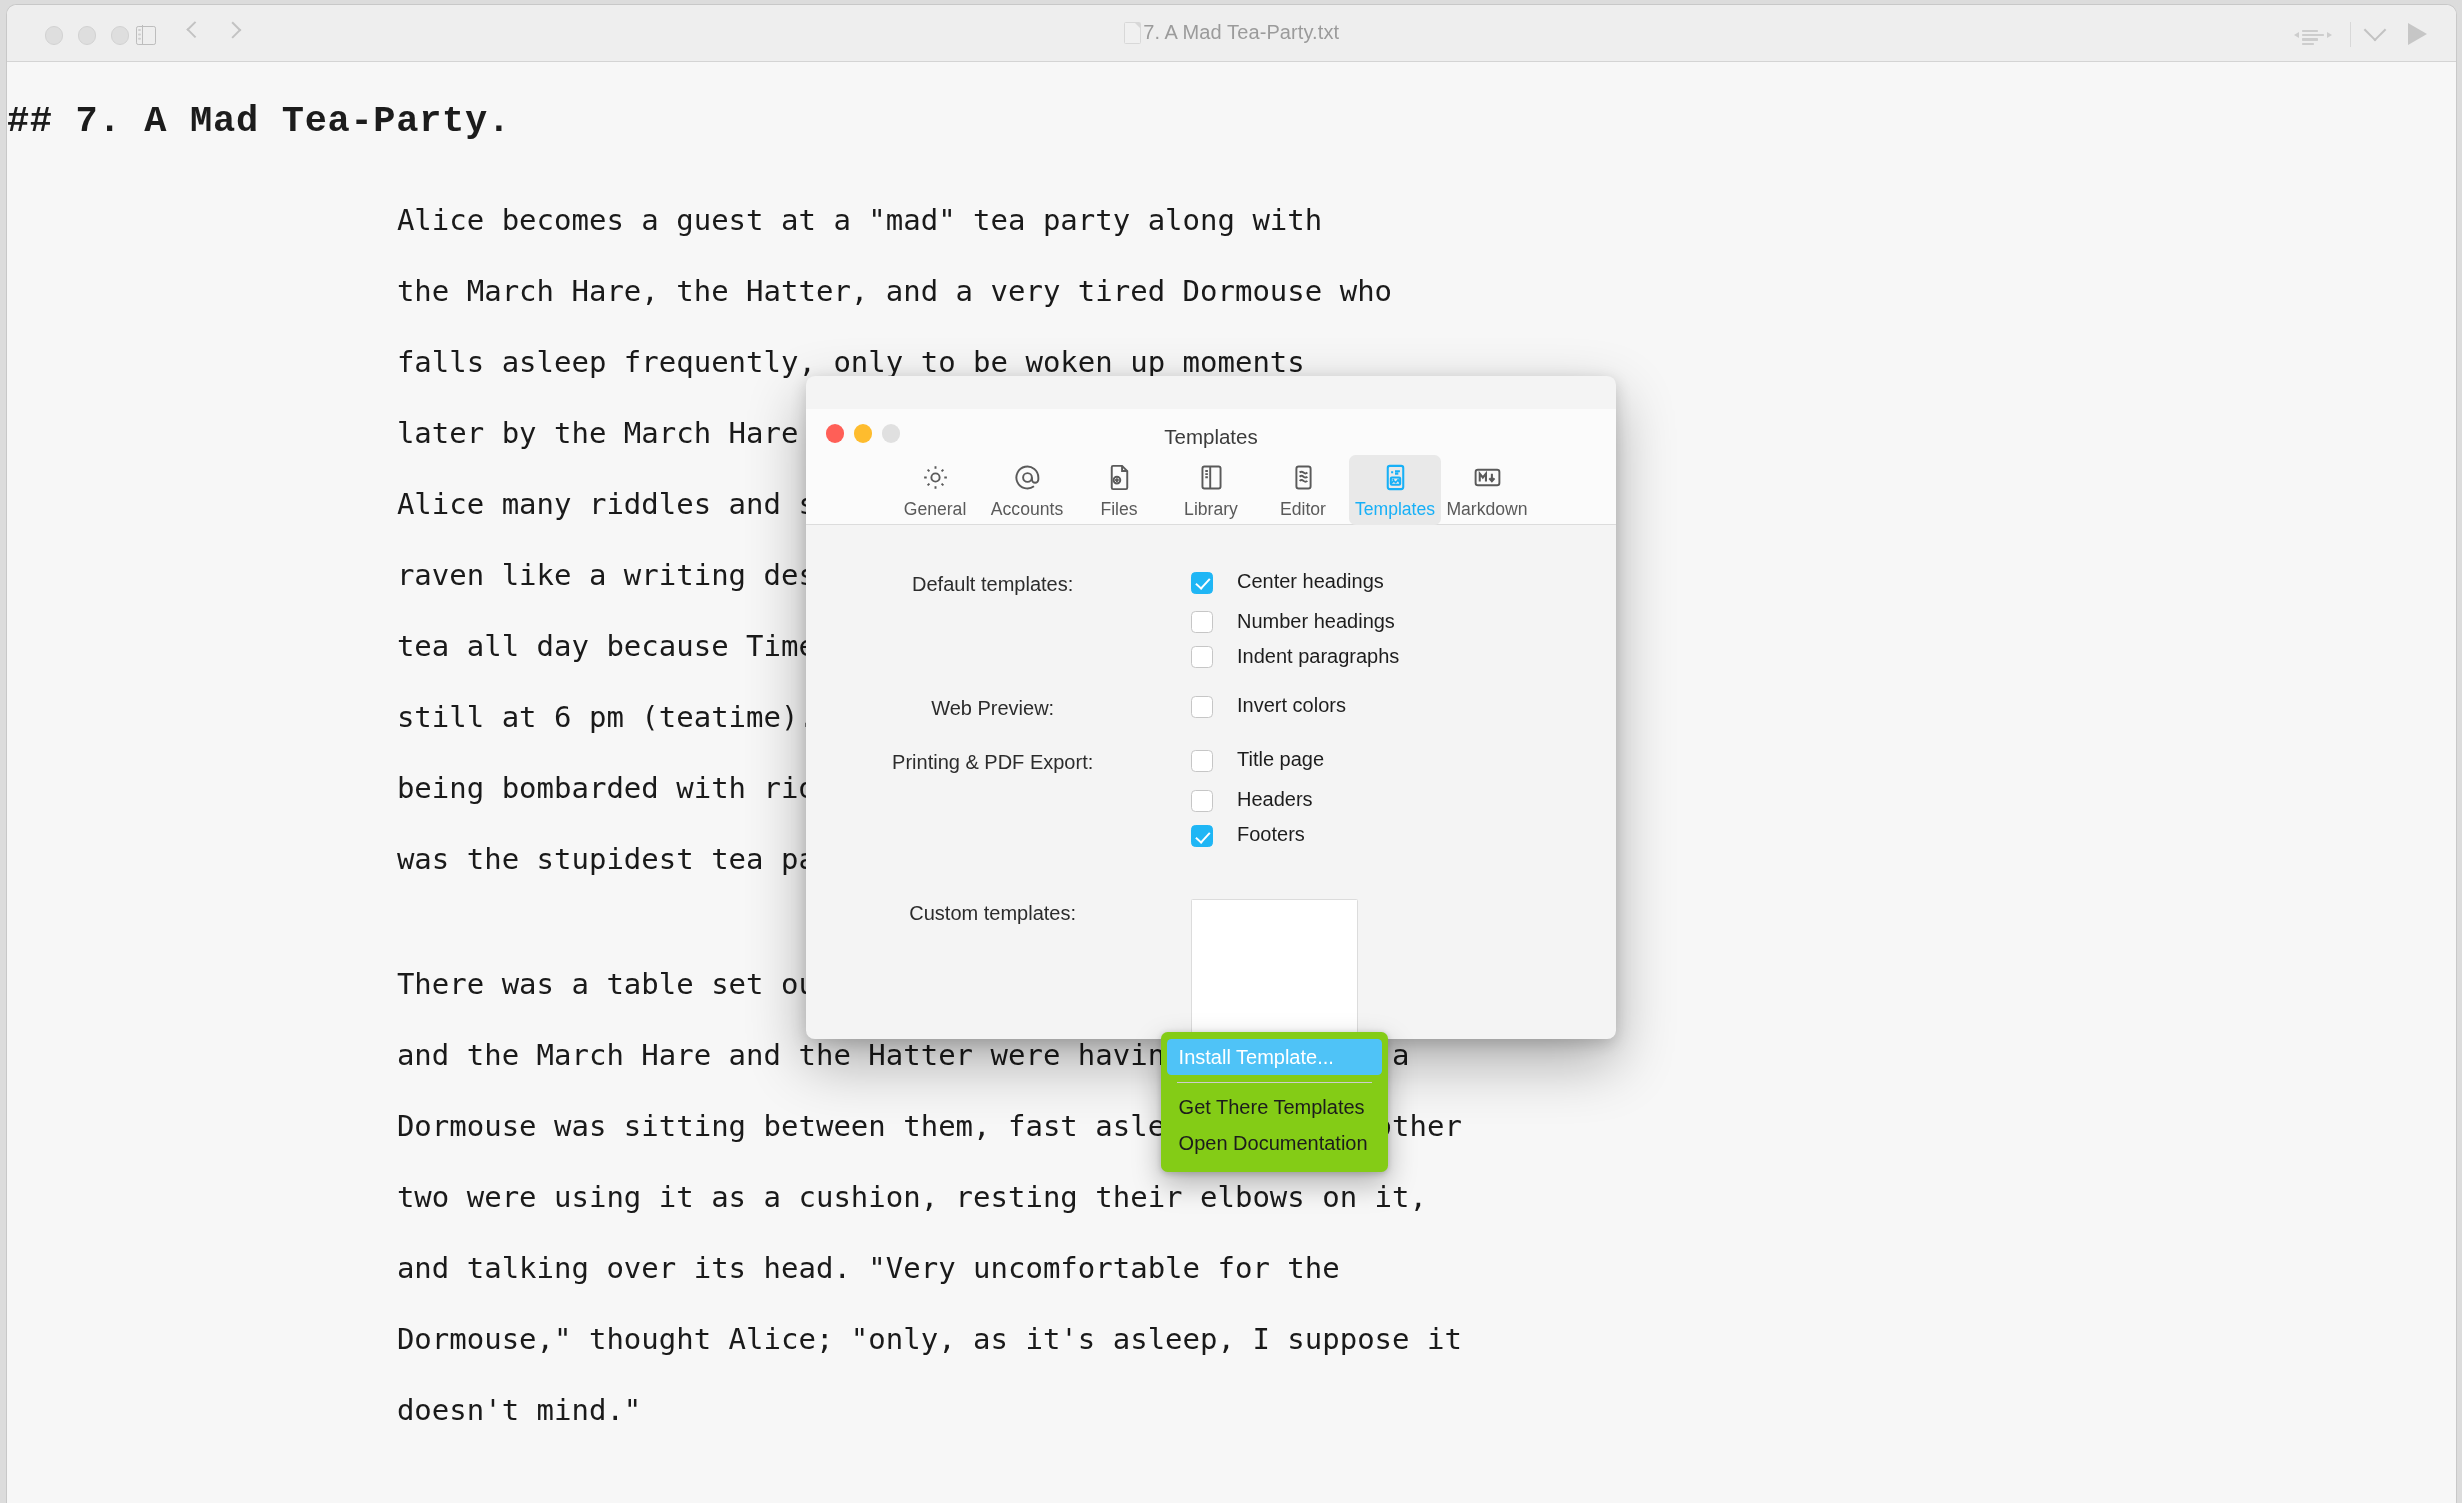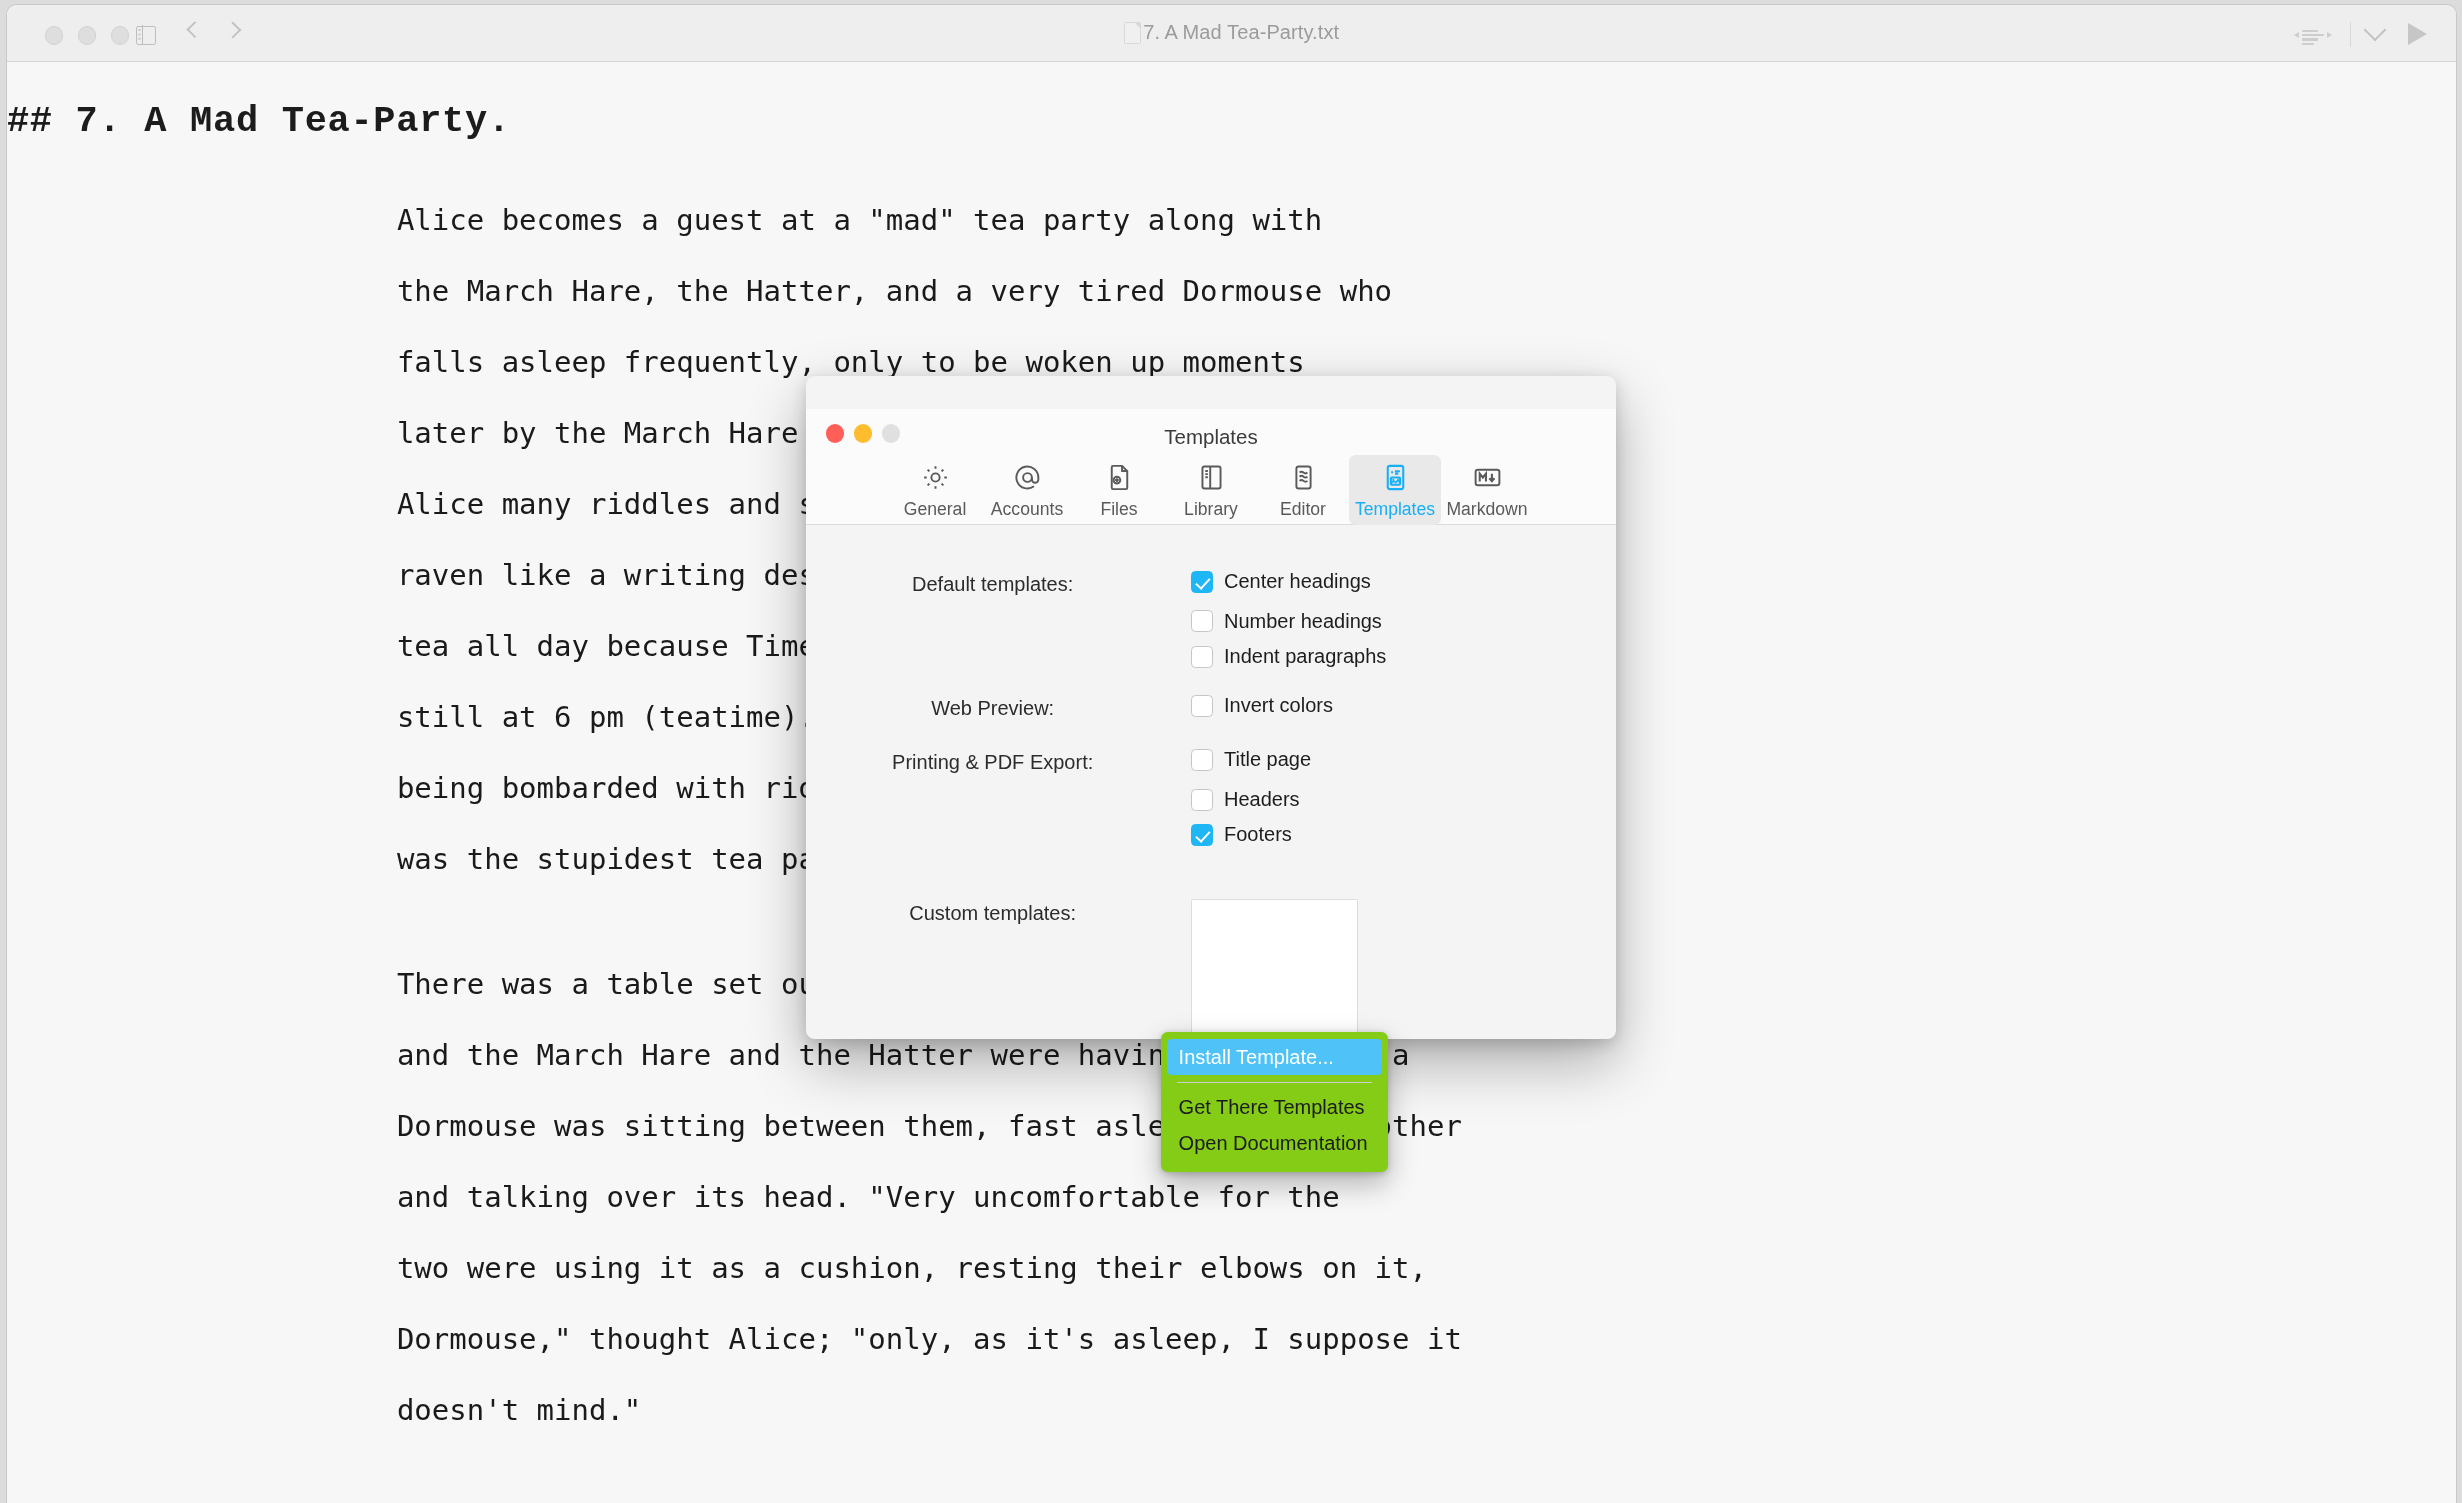--- a/index.html
+++ b/index.html
@@ -117,21 +117,21 @@
   .ptab.active .ptab-label { color: #17b0f7; }
   .ptab .ico { width: 34px; height: 34px; display: flex; align-items: center; justify-content: center; }
   .ptab .ico svg { width: 31px; height: 31px; }
 
   #prefs-body { padding: 45px 0 0 0; position: relative; }
   .field-row { display: flex; align-items: flex-start; margin-bottom: 0; }
   .field-label {
     width: 385px; text-align: center; padding-right: 11.7px;
     font-size: 20px; color: #2c2c2c; line-height: 28px;
   }
-  .cbx-wrap { display: flex; align-items: center; gap: 11px; }
+  .cbx-wrap { display: flex; align-items: flex-end; gap: 24px; }
   .cbx {
     width: 22px; height: 22px; border-radius: 4.4px; flex: none;
     background: #fff; border: 0.7px solid #c6c6c6; position: relative;
   }
   .cbx.checked { background: #1fb6f5; border-color: #1fb6f5; }
   .cbx.checked::after {
     content: ""; position: absolute; left: 7.3px; top: 2.9px;
     width: 5.9px; height: 11.7px; border: solid #fff; border-width: 0 2.6px 2.6px 0;
     transform: rotate(42deg);
   }
@@ -211,22 +211,22 @@
         <div class="doc-line">raven like a writing desk?". The Hatter reveals that they have</div>
         <div class="doc-line">tea all day because Time has punished him by eternally standing</div>
         <div class="doc-line">still at 6 pm (teatime). Alice becomes insulted and tired of</div>
         <div class="doc-line">being bombarded with riddles and she leaves claiming that it</div>
         <div class="doc-line">was the stupidest tea party that she had ever been to.</div>
       </div>
     <div class="doc-para" id="para-2">
         <div class="doc-line">There was a table set out under a tree in front of the house,</div>
         <div class="doc-line">and the March Hare and the Hatter were having tea at it: a</div>
         <div class="doc-line">Dormouse was sitting between them, fast asleep, and the other</div>
+        <div class="doc-line">two were using it as a cushion, resting their elbows on it,</div>
         <div class="doc-line">and talking over its head. "Very uncomfortable for the</div>
-        <div class="doc-line">two were using it as a cushion, resting their elbows on it,</div>
         <div class="doc-line">Dormouse," thought Alice; "only, as it's asleep, I suppose it</div>
         <div class="doc-line">doesn't mind."</div>
       </div>
   </div>
 </div>
 
 <div id="prefs-dialog">
 
   <div id="prefs-toolbar">
     <div id="prefs-lights">

